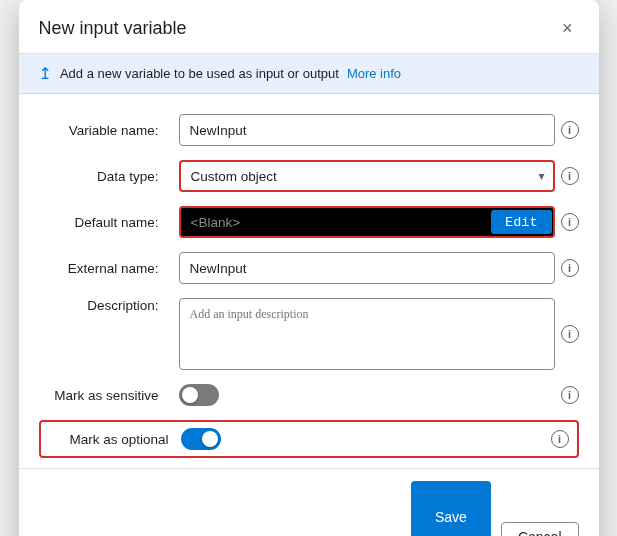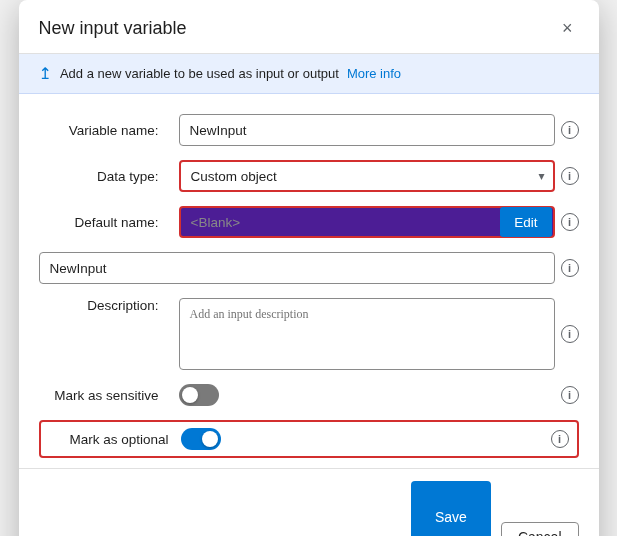--- a/index.html
+++ b/index.html
@@ -127,41 +127,42 @@
       color: #5f6368;
       font-size: 12px;
     }
     .default-value-wrap {
       flex: 1;
       display: flex;
       align-items: center;
       gap: 6px;
       border: 2px solid #d32f2f;
       border-radius: 4px;
-      background: #4c1d95;
+      background: #000000;
       padding: 0;
       height: 32px;
     }
     .default-value-text {
       flex: 1;
       padding: 0 10px;
       font-size: 13.5px;
       color: #888;
     }
     .edit-btn {
       background: #0078d4;
       color: #fff;
       border: none;
       border-radius: 3px;
       padding: 0 14px;
-      height: 30px;
+      height: 24px;
       font-size: 13.5px;
       cursor: pointer;
       font-weight: 500;
       margin: 1px;
+      font-family: Liberation Mono, monospace;
     }
     .description-textarea {
       flex: 1;
       height: 72px;
       border: 1px solid #8a8a8a;
       border-radius: 4px;
       padding: 8px 10px;
       font-size: 12px;
       color: #1d4ed8;
       resize: none;
@@ -299,20 +300,21 @@
       <div class="form-control-wrap">
         <div class="default-value-wrap">
           <span class="default-value-text">&lt;Blank&gt;</span>
           <button class="edit-btn">Edit</button>
         </div>
         <span class="info-circle">i</span>
       </div>
     </div>
 
     <div class="form-row">
+      <label class="form-label">External name:</label>
       <div class="form-control-wrap">
         <input class="form-input" type="text" value="NewInput" style="">
         <span class="info-circle">i</span>
       </div>
     </div>
 
     <div class="form-row description-row">
       <label class="form-label">Description:</label>
       <div class="form-control-wrap">
         <textarea class="description-textarea" placeholder="Add an input description" style=""></textarea>

